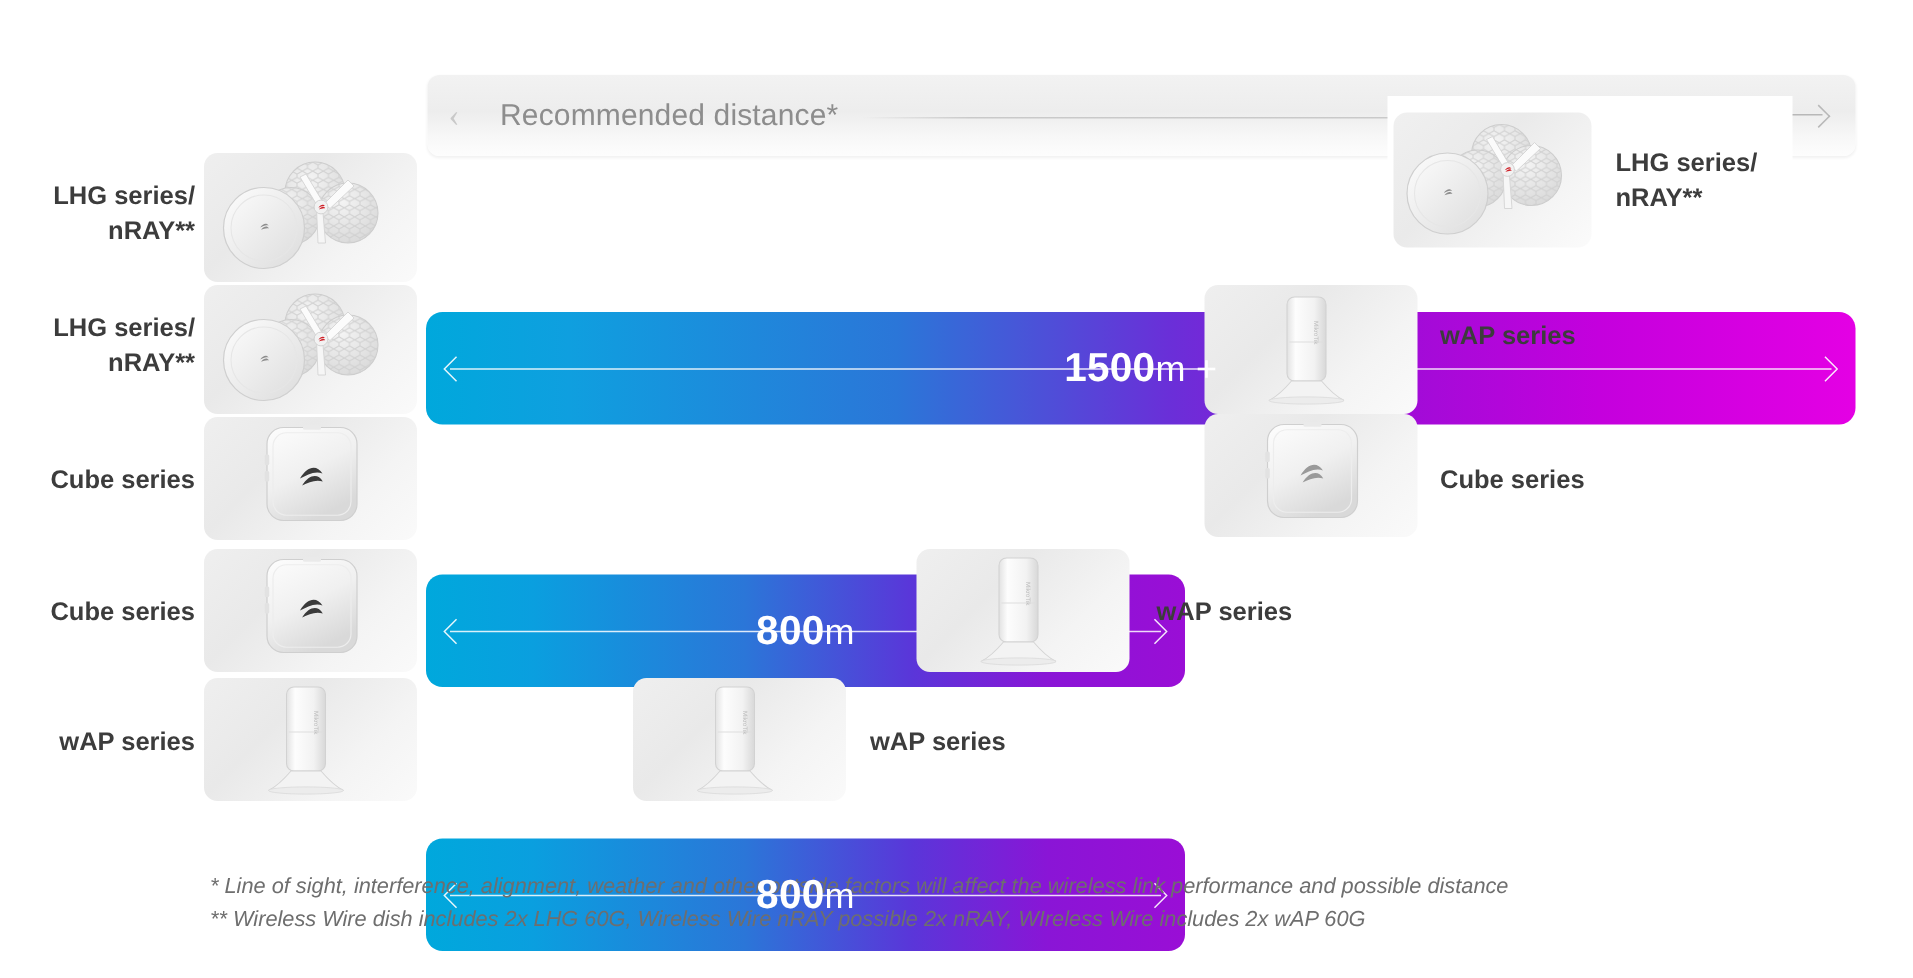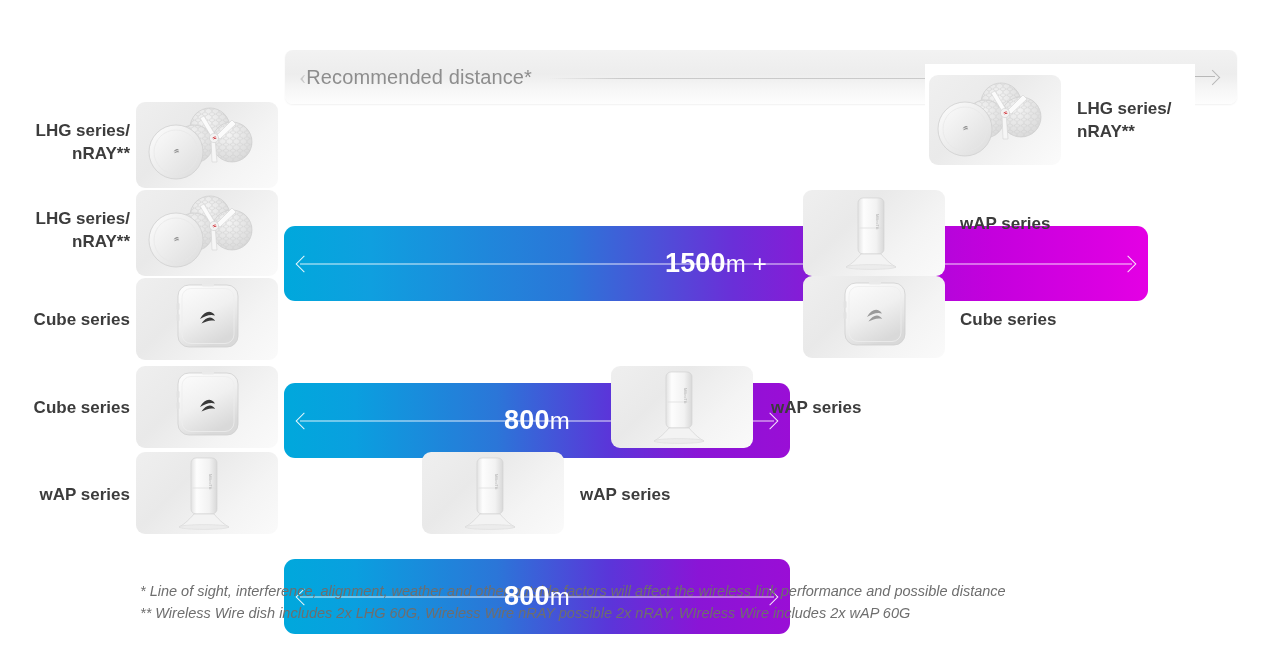--- a/index.html
+++ b/index.html
@@ -17,21 +17,21 @@
     border-radius:8px;
     background:linear-gradient(180deg,#f2f2f2 0%,#ededed 45%,#f7f7f7 75%,#fdfdfd 100%);
     box-shadow:0 1px 2px rgba(0,0,0,.06);
     display:flex;align-items:center;
   }
   .hdr-chev-left{
     margin-left:14px;color:#c9c9c9;font-size:22px;line-height:1;
     font-family:"Liberation Serif",serif;font-weight:300;
   }
   .hdr-title{
-    margin-left:0;color:#8d8d8d;font-size:20px;letter-spacing:.1px;white-space:nowrap;
+    margin-left:27px;color:#8d8d8d;font-size:20px;letter-spacing:.1px;white-space:nowrap;
   }
   .hdr-rule{
     flex:1;height:1px;margin:0 10px 0 16px;
     background:linear-gradient(90deg,rgba(170,170,170,0) 0%,rgba(170,170,170,.55) 12%,rgba(170,170,170,.55) 88%,rgba(170,170,170,0) 100%);
     position:relative;top:1px;
   }
   .hdr-arrow{
     margin-right:18px;width:34px;height:14px;position:relative;flex:0 0 auto;
   }
   .hdr-arrow .shaft{position:absolute;left:0;top:6px;width:30px;height:1.4px;background:#b8b8b8;}
@@ -151,21 +151,21 @@
           <path d="M42.6 31.6 c1.7-2 3.3-2.2 4.2-.7 c-1.4-.4-2.7 .3-4.2 .7 Z" fill="#cf2229"></path>
         </g>
         <g transform="translate(10,22)">
           <ellipse cx="30" cy="28" rx="27" ry="27" fill="url(#dg2)" stroke="#cfcfcf" stroke-width=".8"></ellipse>
           <ellipse cx="30" cy="28" rx="22" ry="22" fill="none" stroke="#e6e6e6" stroke-width=".7"></ellipse>
           <path d="M27.5 27.6 c2-2.8 4.3-3.3 5.6-1.2 c-2-.7-3.6 .4-5.6 1.2 Z" fill="#8e8e8e"></path>
           <path d="M28 29.2 c2.1-2.5 4.1-2.8 5.3-.9 c-1.8-.5-3.4 .4-5.3 .9 Z" fill="#8e8e8e"></path>
         </g>
       </svg>
     </div>
-    <div class="bar" style="left:284px;top:124px;width:864px;height:75px;
+    <div class="bar" style="left:284px;top:106px;width:953px;height:75px;
          background:linear-gradient(90deg,#00a8dc 0%,#0f9fdf 10%,#2b76d8 33%,#6a2fd8 52%,#9a0ed6 66%,#c400dd 82%,#e400e4 100%);">
       <span class="measure"></span>
       <span class="cap l"></span>
       <span class="cap r"></span>
       <span class="val" style="background:transparent;">
         <span>1500</span><span class="unit">m +</span>
       </span>
     </div>
   </div>
 

